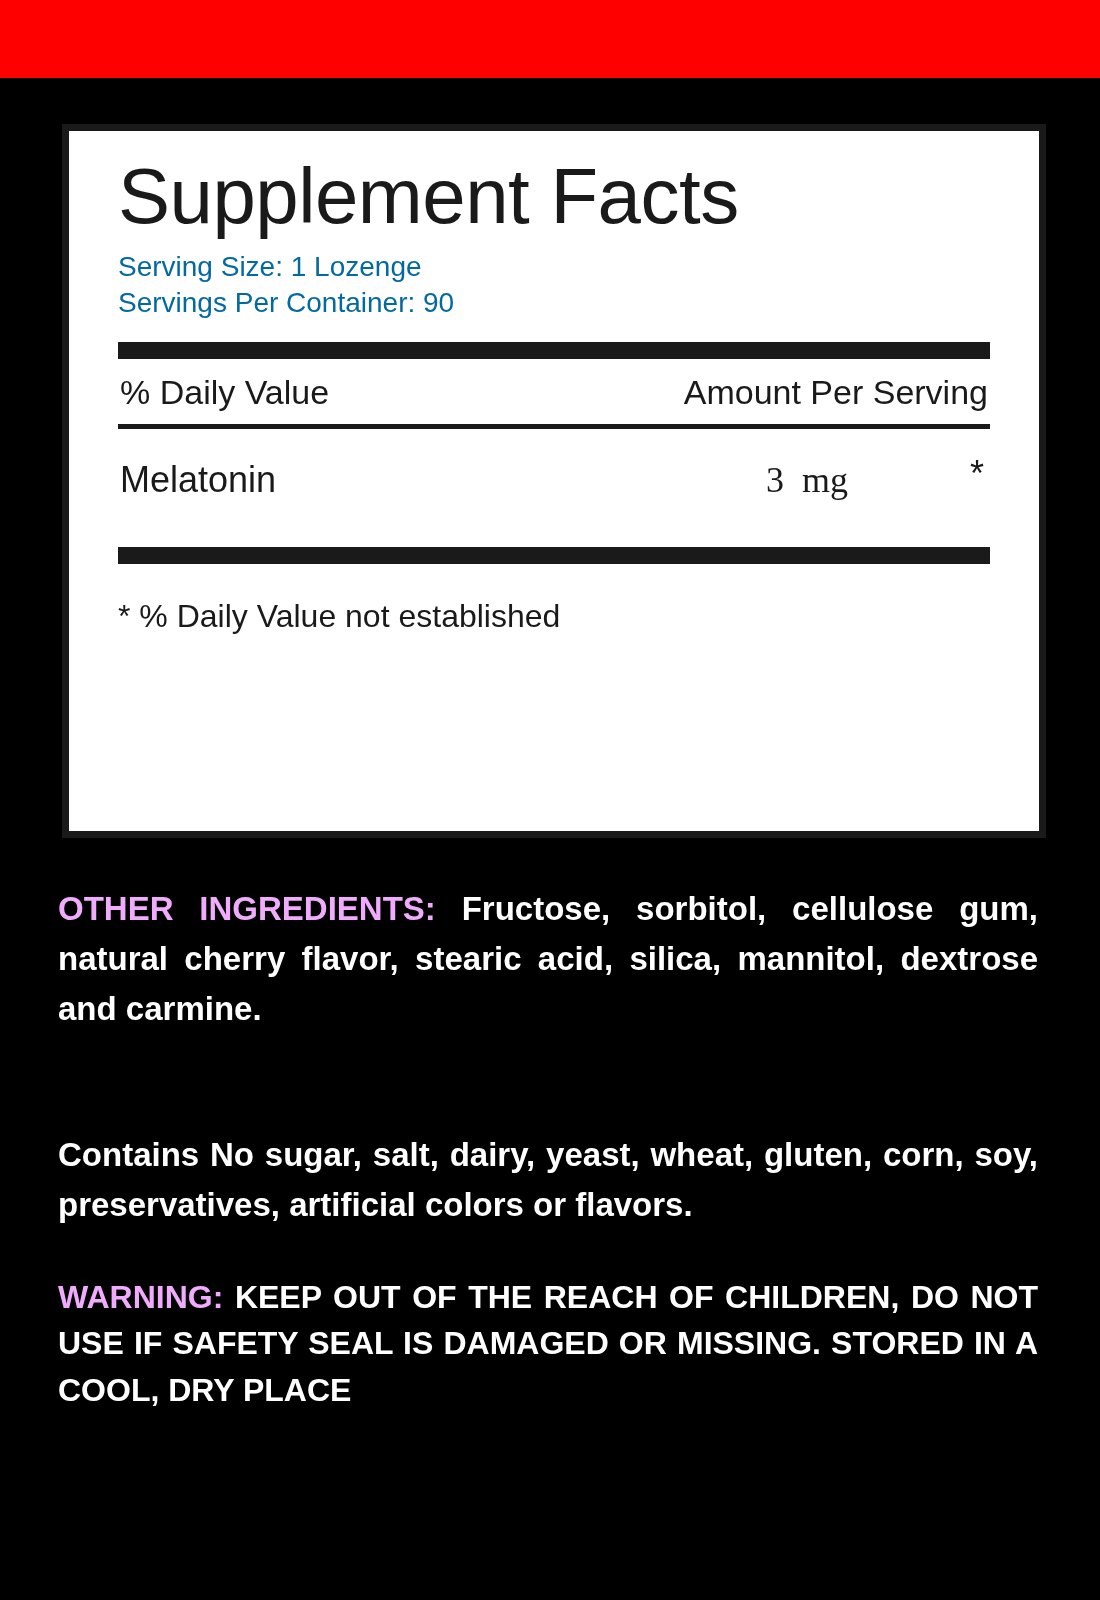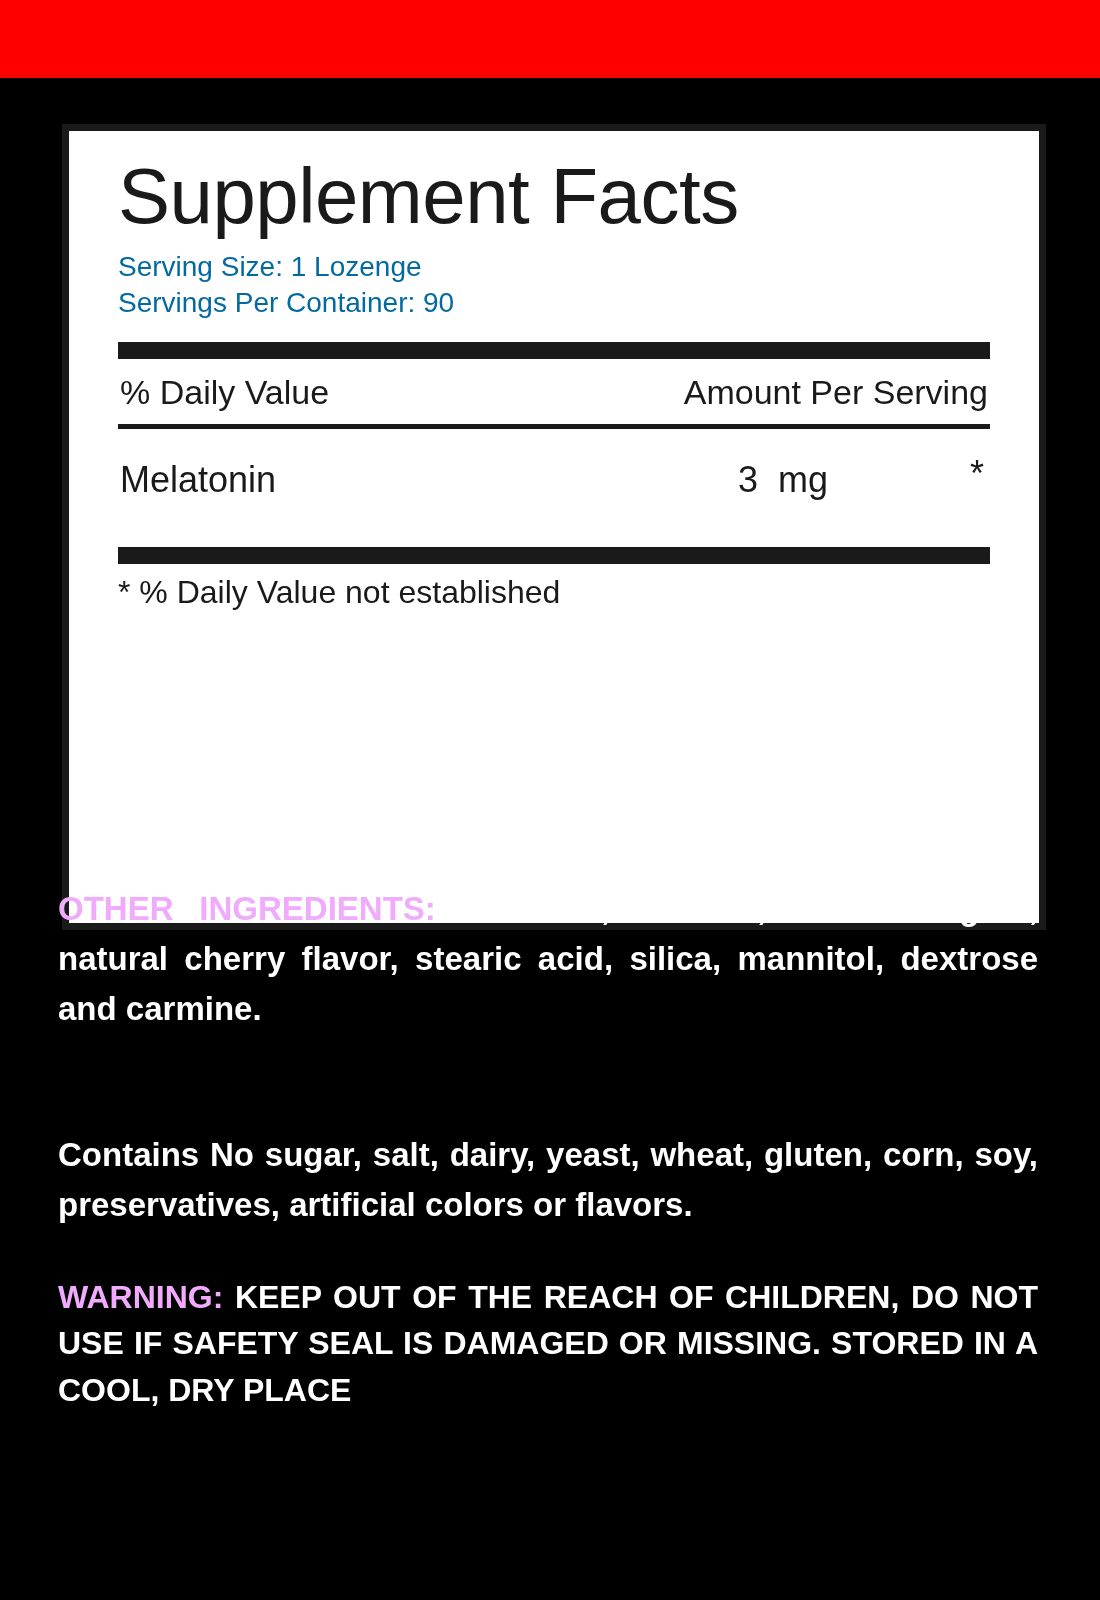--- a/index.html
+++ b/index.html
@@ -40,21 +40,21 @@
     text-align: center;
     white-space: nowrap;
   }
 
   
   .facts-panel {
     position: absolute;
     left: 62px;
     top: 124px;
     width: 984px;
-    height: 806px;
+    height: 714px;
     background: #FFFFFF;
     border: 7px solid #1a1a1a;
     box-sizing: border-box;
   }
   .facts-inner {
     position: absolute;
     left: 49px;
     top: 28px;
     right: 49px;
   }
@@ -97,34 +97,35 @@
     color: #1a1a1a;
     text-align: center;
   }
   .nut-name {
     position: absolute;
     left: 2px;
     top: 30px;
   }
   .nut-amount {
     position: absolute;
-    left: 620px;
+    left: 648px;
     top: 30px;
     white-space: pre;
+    font-family: Liberation Serif, serif;
   }
   .nut-star {
     position: absolute;
     right: 6px;
     top: 24px;
     font-size: 36px;
   }
   .footnote {
     font-size: 32px;
     color: #1a1a1a;
-    padding-top: 10px;
+    padding-top: 34px;
   }
 
   
   .body-block {
     position: absolute;
     left: 58px;
     width: 980px;
     color: #FFFFFF;
     font-size: 33px;
     line-height: 1.52;

